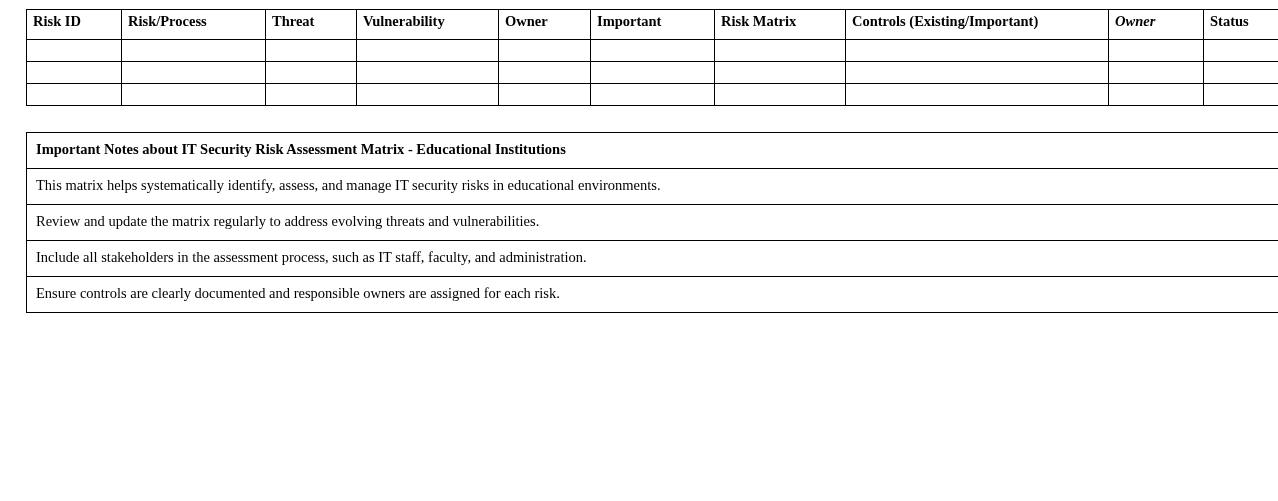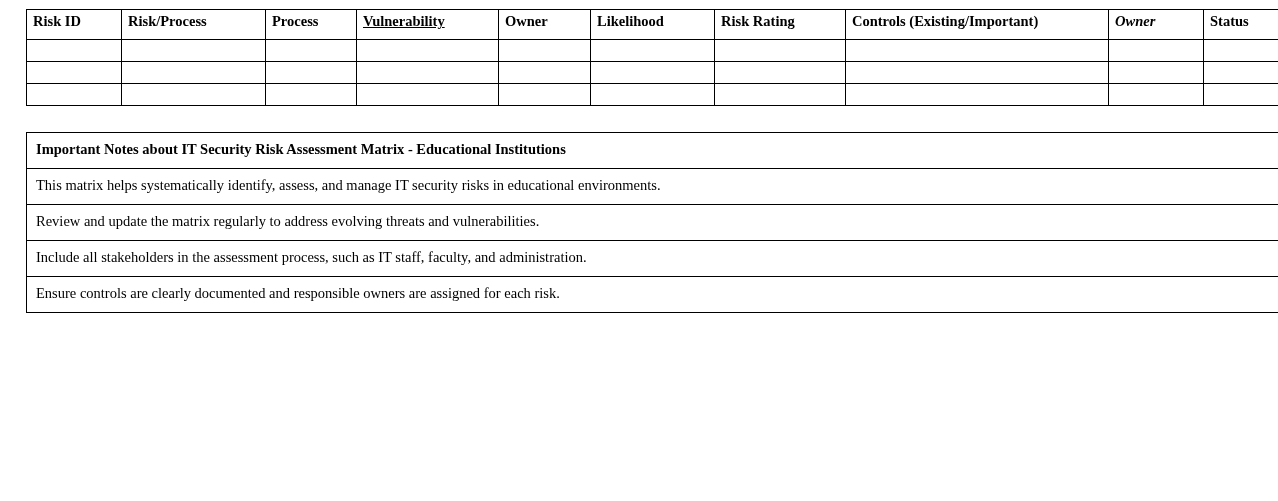--- a/index.html
+++ b/index.html
@@ -50,21 +50,21 @@
     height: 22px;
   }
   table.matrix td.empty-cell {
     height: 14px;
   }
 
   
   .c0  { width: 82px; }
   .c1  { width: 131px; }
   .c2  { width: 78px; }
-  .c3  { width: 129px; text-decoration: underline; }
+  .c3  { width: 129px; }
   .c4  { width: 79px; }
   .c5  { width: 111px; }
   .c6  { width: 118px; }
   .c7  { width: 250px; }
   .c8  { width: 82px; font-style: italic; }
   .c9  { width: 72px; font-family: Liberation Serif, serif; }
   .c10 { width: 127px; }
 
   
   .notes-wrap {
@@ -95,25 +95,25 @@
 <body>
 
 <div class="page">
 
   <div class="matrix-wrap">
     <table class="matrix">
       <thead>
         <tr>
           <th class="c0">Risk ID</th>
           <th class="c1">Risk/Process</th>
-          <th class="c2">Process</th>
+          <th class="c2">Threat</th>
           <th class="c3">Vulnerability</th>
           <th class="c4">Owner</th>
-          <th class="c5">Likelihood</th>
-          <th class="c6">Risk Rating</th>
+          <th class="c5">Important</th>
+          <th class="c6">Risk Matrix</th>
           <th class="c7">Controls (Existing/Important)</th>
           <th class="c8">Owner</th>
           <th class="c9">Status</th>
           <th class="c10">Review Date</th>
         </tr>
       </thead>
       <tbody>
         <tr>
           <td class="c0 empty-cell"></td>
           <td class="c1 empty-cell"></td>

